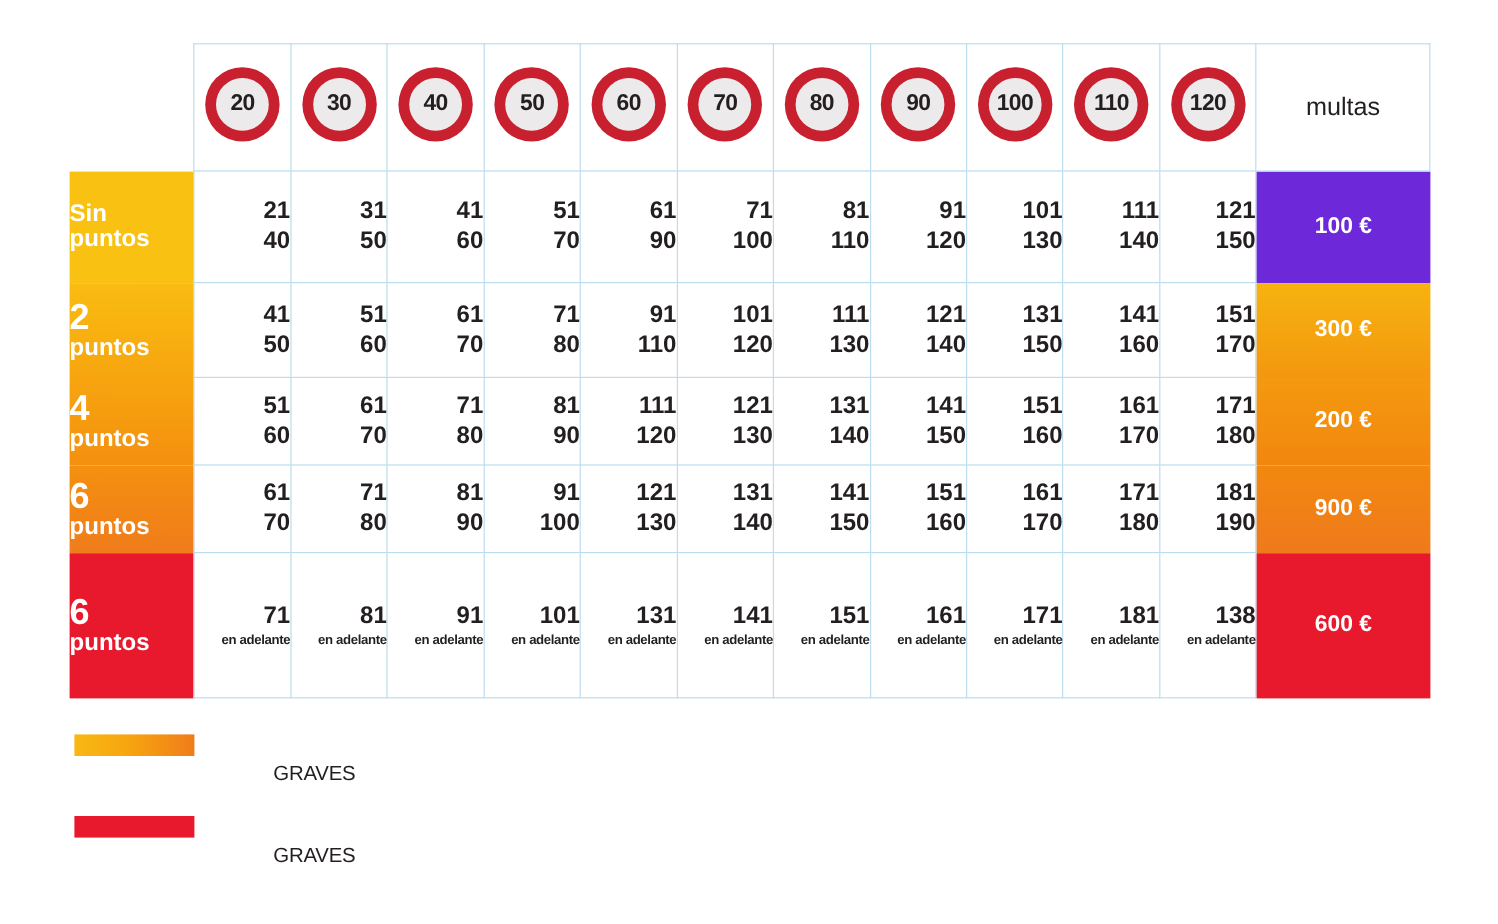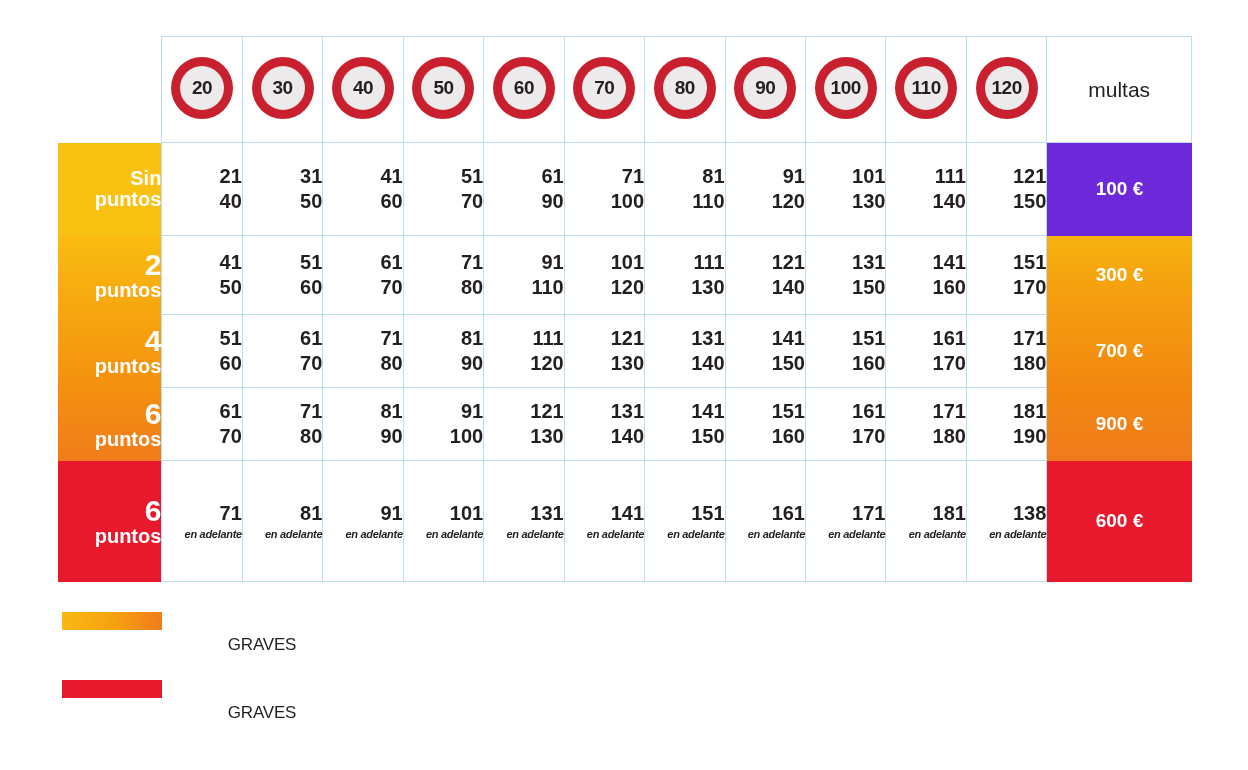--- a/index.html
+++ b/index.html
@@ -88,21 +88,21 @@
     text-align: center;
     font-size: 19px;
     font-weight: bold;
     color: #231f20;
     z-index: 2;
     letter-spacing: -0.5px;
   }
 
   
   .side-label {
-    text-align: right;
+    text-align: left;
     vertical-align: middle;
     color: #ffffff;
     line-height: 1.05;
     border: none;
   }
   .side-label .big {
     display: block;
     font-size: 30px;
     font-weight: bold;
   }
@@ -133,21 +133,20 @@
   }
   .val.muy {
     font-size: 20px;
   }
   .val .adel {
     display: block;
     font-size: 11px;
     font-weight: bold;
     letter-spacing: -0.3px;
     margin-top: 2px;
-    font-style: italic;
   }
 
   
   .fine {
     text-align: center;
     vertical-align: middle;
     color: #ffffff;
     font-size: 19px;
     font-weight: bold;
     border: none;
@@ -397,21 +396,21 @@
             <span class="v2">160</span>
           </td>
         <td class="val">
             <span class="v1">161</span>
             <span class="v2">170</span>
           </td>
         <td class="val">
             <span class="v1">171</span>
             <span class="v2">180</span>
           </td>
-        <td class="fine" style="background:linear-gradient(to bottom,#f49a0f,#f2860f);">700 €</td>
+        <td class="fine" style="background:linear-gradient(to bottom,#f49a0f,#f2860f);">200 €</td>
       </tr>
 
       <tr class="r4">
         <td class="side-label" style="background:linear-gradient(to bottom,#f4900f,#f07c1b);">
           <span class="big">6</span>
           <span class="small">puntos</span>
         </td>
         <td class="val">
             <span class="v1">61</span>
             <span class="v2">70</span>

